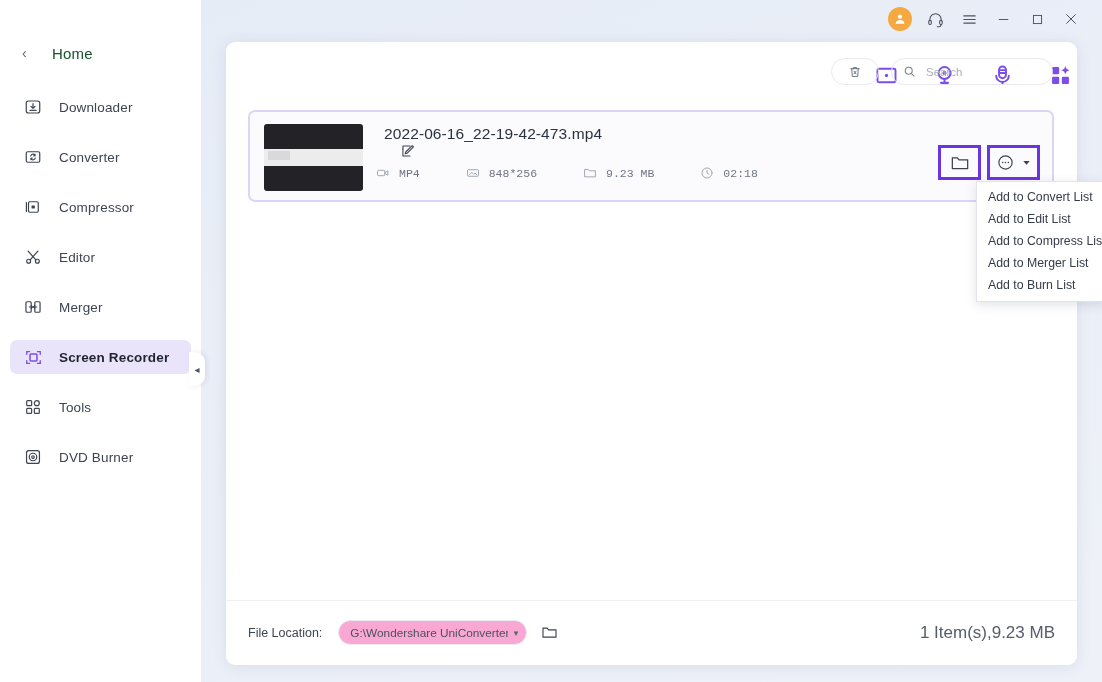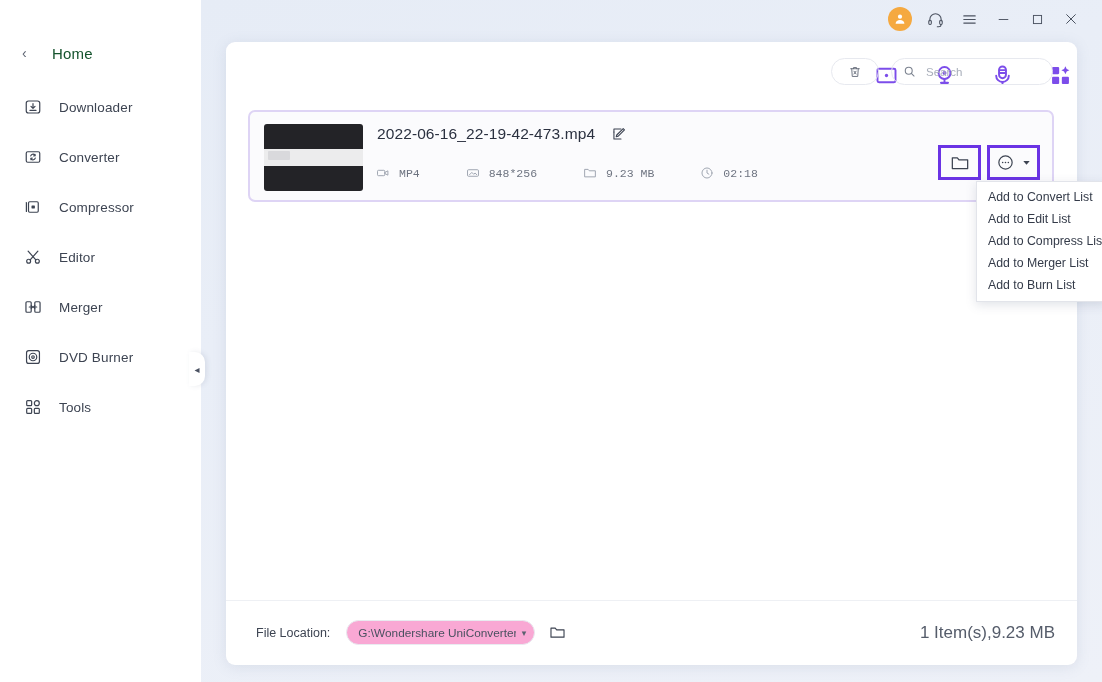--- a/index.html
+++ b/index.html
@@ -145,22 +145,22 @@
   .thumb .band {
     position: absolute; left: 0; top: 38%; width: 100%; height: 24%;
     background: #ececed;
   }
   .thumb .band::after {
     content:""; position:absolute; left:4px; top:2px;
     width: 22px; height: 9px; background: #d9d9dc; border-radius:1px;
   }
 
   .file-title-row {
-    position: absolute; left: 127px; top: 13px;
-    display: flex; align-items: center;
+    position: absolute; left: 134px; top: 13px;
+    display: flex;  flex-direction: column;
   }
   .file-title { font-size: 15.5px; color: #2b3140; letter-spacing:.1px; }
   .edit-ic { margin-left: 16px; color:#3a4150; display:flex; }
 
   .meta-row {
     position: absolute; left: 126px; top: 54px;
     display: flex; align-items: flex-end; font-family: Liberation Mono, monospace;
   }
   .meta { display: flex; align-items: center; color:#6e7481; font-size: 11.5px; }
   .meta .mic { color:#9aa0ac; display:flex; margin-right: 9px; }
@@ -196,21 +196,21 @@
     padding-left: 11px;
     font-size: 12.3px; color: #343b49;
     white-space: nowrap;
   }
 
   
   .footer-div {
     position:absolute; left:0; right:0; top: 558px; height:1px; background:#eef0f4;
   }
   .footer {
-    position: absolute; left: 8px; right: 0; top: 558px; height: 65px;
+    position: absolute; left: 0; right: 0; top: 558px; height: 65px;
     display: flex; align-items: center;
   }
   .fl-label { margin-left: 22px; font-size: 12.5px; color:#3d4452; }
   .fl-select {
     margin-left: 16px;
     width: 189px; height: 25px;
     border: 1px solid #e9ebf0; border-radius: 13px;
     background:#f9a8d4;
     display:flex; align-items:center;
     font-size: 11.8px; color:#4a5160;
@@ -329,42 +329,51 @@
         <span class="ic">
           <svg width="18" height="18" viewBox="0 0 24 24" fill="none" stroke="currentColor" stroke-width="1.6" stroke-linecap="round">
             <rect x="2.6" y="5" width="7" height="14" rx="1.4"></rect>
             <rect x="14.4" y="5" width="7" height="14" rx="1.4"></rect>
             <path d="M7 12h4M17 12h-4M9.6 10.2L11.4 12l-1.8 1.8M14.4 10.2L12.6 12l1.8 1.8" stroke-linejoin="round"></path>
           </svg>
         </span>
         <span class="lbl">Merger</span>
       </div>
 
-
-      <div class="nav-item">
-        <span class="ic">
-          <svg width="18" height="18" viewBox="0 0 24 24" fill="none" stroke="currentColor" stroke-width="1.6">
-            <rect x="3.4" y="3.4" width="17.2" height="17.2" rx="3"></rect>
-            <circle cx="12" cy="12" r="5"></circle>
-            <circle cx="12" cy="12" r="1.7"></circle>
-          </svg>
-        </span>
-        <span class="lbl">DVD Burner</span>
+      <div class="nav-item active">
+        <span class="ic">
+          <svg width="19" height="19" viewBox="0 0 24 24" fill="none" stroke="currentColor" stroke-width="1.7" stroke-linecap="round">
+            <path d="M3.5 8V4.5H7M17 4.5h3.5V8M20.5 16v3.5H17M7 19.5H3.5V16"></path>
+            <rect x="7.6" y="7.6" width="8.8" height="8.8" rx="1.2" stroke-width="1.9"></rect>
+          </svg>
+        </span>
+        <span class="lbl">Screen Recorder</span>
       </div>
 
       <div class="nav-item">
         <span class="ic">
           <svg width="18" height="18" viewBox="0 0 24 24" fill="none" stroke="currentColor" stroke-width="1.6">
             <rect x="3.6" y="3.6" width="6.6" height="6.6" rx="1.2"></rect>
             <rect x="3.6" y="13.8" width="6.6" height="6.6" rx="1.2"></rect>
             <rect x="13.8" y="13.8" width="6.6" height="6.6" rx="1.2"></rect>
             <circle cx="17.1" cy="6.9" r="3.3"></circle>
           </svg>
         </span>
         <span class="lbl">Tools</span>
+      </div>
+
+      <div class="nav-item">
+        <span class="ic">
+          <svg width="18" height="18" viewBox="0 0 24 24" fill="none" stroke="currentColor" stroke-width="1.6">
+            <rect x="3.4" y="3.4" width="17.2" height="17.2" rx="3"></rect>
+            <circle cx="12" cy="12" r="5"></circle>
+            <circle cx="12" cy="12" r="1.7"></circle>
+          </svg>
+        </span>
+        <span class="lbl">DVD Burner</span>
       </div>
 
     </div>
 
     <div class="collapse-tab">
       <span>◂</span>
     </div>
   </div>
 
   <div class="panel">

